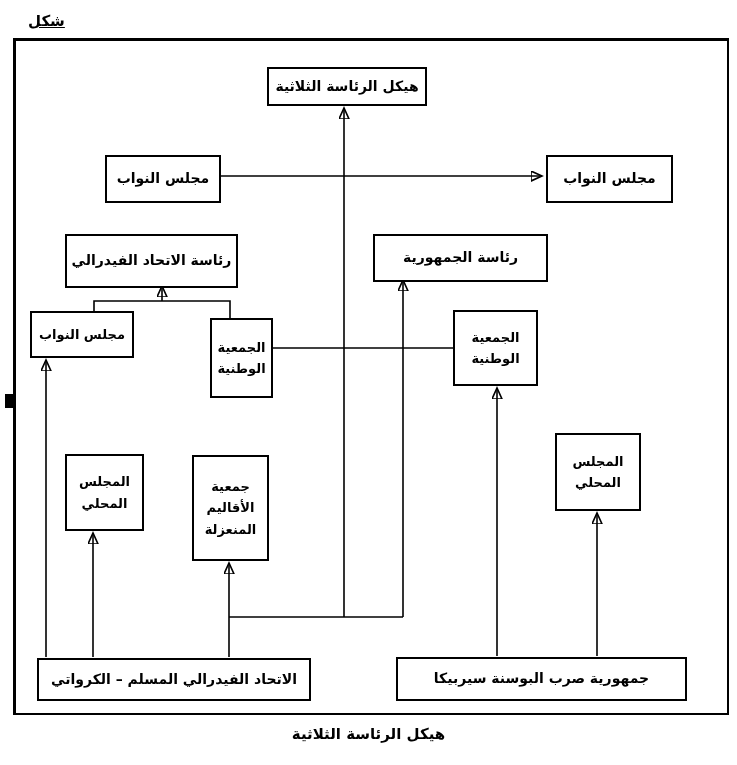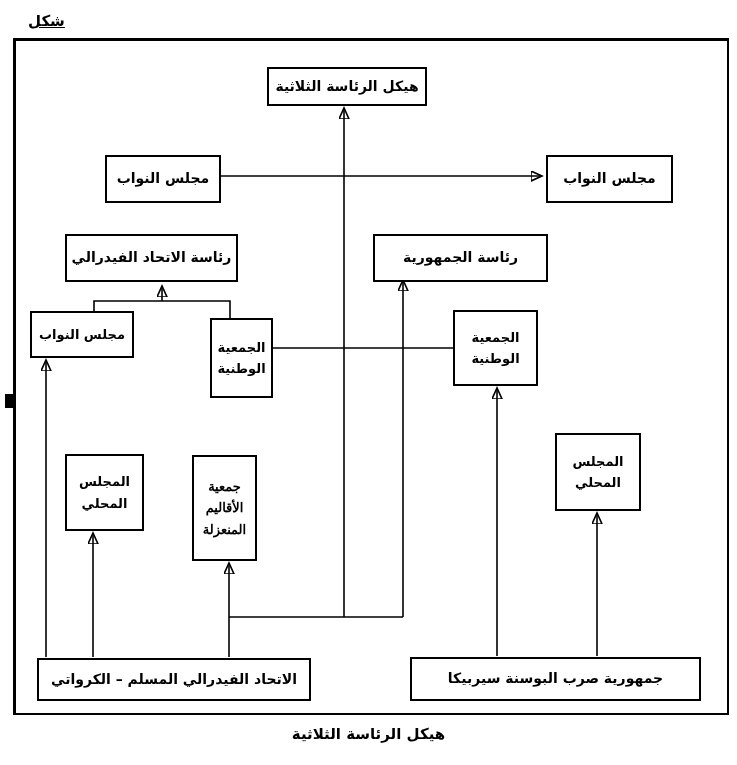--- a/index.html
+++ b/index.html
@@ -71,33 +71,33 @@
   <path d="M497,656 L497,388" marker-end="url(#arrow)"></path>
   <path d="M597,656 L597,513" marker-end="url(#arrow)"></path>
 </svg>
 
 <div class="node" style="left:267px; top:67px; width:160px; height:39px;">هيكل الرئاسة الثلاثية</div>
 
 <div class="node" style="left:105px; top:155px; width:116px; height:48px;">مجلس النواب</div>
 
 <div class="node" style="left:546px; top:155px; width:127px; height:48px;">مجلس النواب</div>
 
-<div class="node" style="left:65px; top:234px; width:173px; height:48px;">رئاسة الاتحاد الفيدرالي</div>
+<div class="node" style="left:65px; top:234px; width:173px; height:54px;">رئاسة الاتحاد الفيدرالي</div>
 
 <div class="node" style="left:373px; top:234px; width:175px; height:48px;">رئاسة الجمهورية</div>
 
 <div class="node small" style="left:30px; top:311px; width:104px; height:47px;">مجلس النواب</div>
 
 <div class="node small" style="left:210px; top:318px; width:63px; height:80px;">الجمعية الوطنية</div>
 
 <div class="node small" style="left:453px; top:310px; width:85px; height:76px;">الجمعية الوطنية</div>
 
 <div class="node small" style="left:65px; top:454px; width:79px; height:77px;">المجلس المحلي</div>
 
-<div class="node small" style="left:192px; top:455px; width:65px; height:106px;font-family:Liberation Serif, serif;">جمعية الأقاليم المنعزلة</div>
+<div class="node small" style="left:192px; top:455px; width:77px; height:106px;">جمعية الأقاليم المنعزلة</div>
 
 <div class="node small" style="left:555px; top:433px; width:86px; height:78px;">المجلس المحلي</div>
 
 <div class="node" style="left:37px; top:658px; width:274px; height:43px;text-align:center;">الاتحاد الفيدرالي المسلم – الكرواتي</div>
 
-<div class="node" style="left:410px; top:657px; width:291px; height:44px;">جمهورية صرب البوسنة سيربيكا</div>
+<div class="node" style="left:396px; top:657px; width:291px; height:44px;">جمهورية صرب البوسنة سيربيكا</div>
 
 <div id="bottom-caption">هيكل الرئاسة الثلاثية</div>
 
 </body></html>

